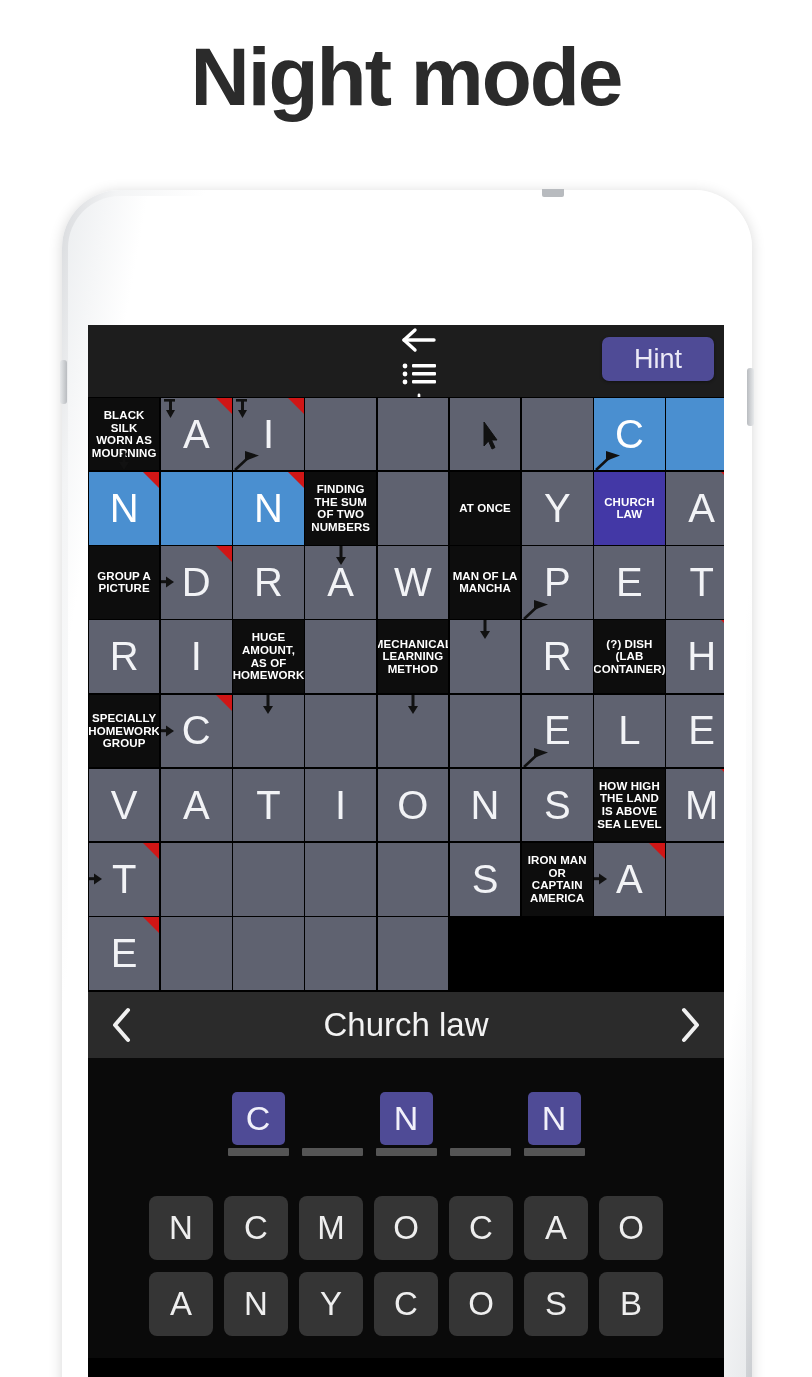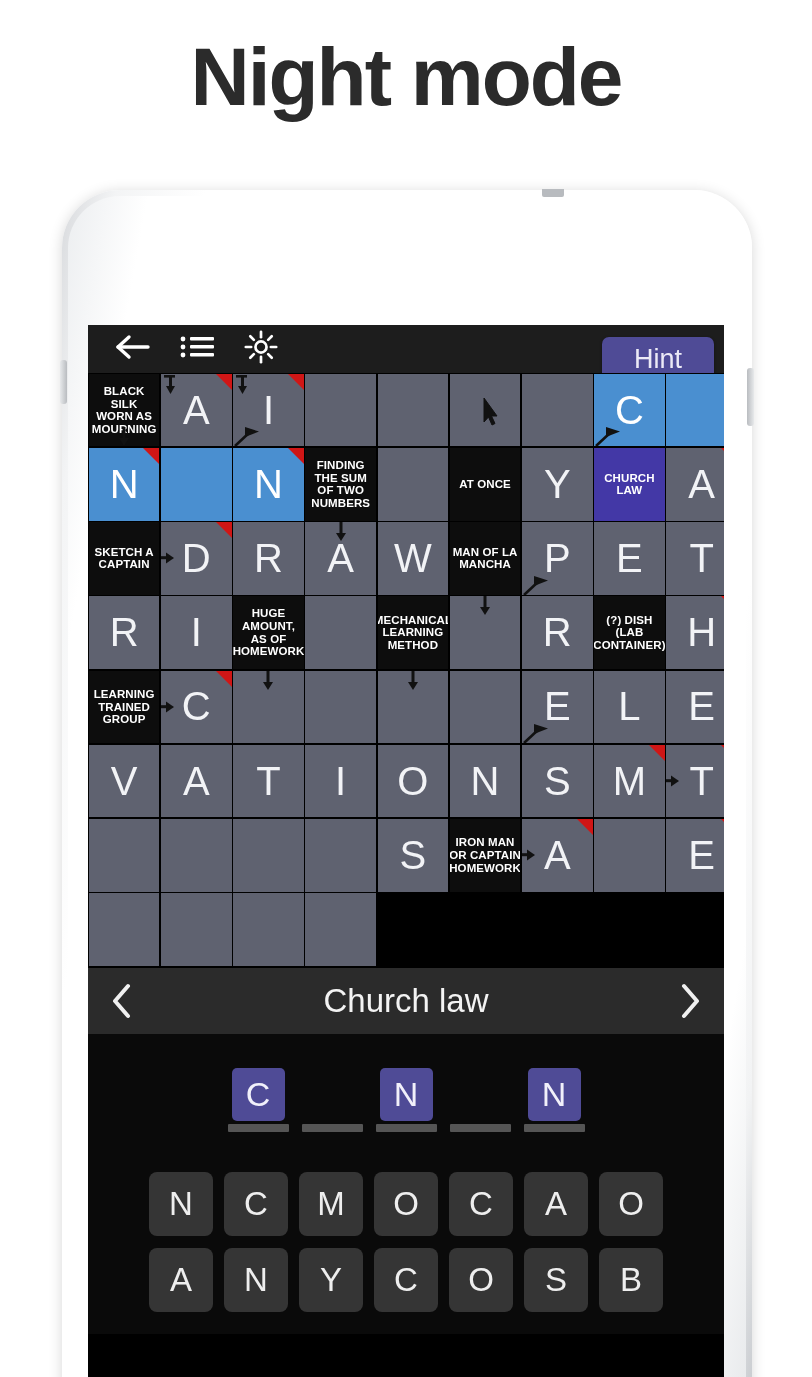--- a/index.html
+++ b/index.html
@@ -74,23 +74,23 @@
     position: absolute;
     left: 26px; top: 135px;
     width: 636px; height: 1065px;
     background: #000000;
     overflow: hidden;
   }
 
   
   #toolbar {
     position: relative;
-    height: 48px;
+    height: 72px;
     background: #1d1d1d;
-    display: flex; align-items: center;
+    display: flex; align-items: center; flex-direction: column;
   }
   .tb-icon { margin-left: 26px; cursor: pointer; }
   #hint-button {
     position: absolute; right: 10px; top: 12px;
     width: 112px; height: 44px;
     background: #4f4b96;
     border-radius: 7px;
     color: #eceaf6;
     font-size: 27px;
     display: flex; align-items: center; justify-content: center;
@@ -350,21 +350,21 @@
         <div class="cell letter">
           <span>Y</span>
         </div>
         <div class="cell clue selclue">
           <span>CHURCH LAW</span>
         </div>
         <div class="cell letter tri-red">
           <span>A</span>
         </div>
         <div class="cell clue">
-          <span>SKETCH A CAPTAIN</span>
+          <span>GROUP A PICTURE</span>
         </div>
         <div class="cell letter tri-red">
           <span>D</span>
           <svg class="arr-right" viewBox="0 0 16 14">
             <g fill="#111">
               <rect x="0" y="5.2" width="9" height="3"></rect>
               <polygon points="7,1.5 15,7 7,12.5"></polygon>
             </g>
           </svg>
         </div>
@@ -428,21 +428,21 @@
         <div class="cell letter">
           <span>R</span>
         </div>
         <div class="cell clue">
           <span>(?) DISH (LAB CONTAINER)</span>
         </div>
         <div class="cell letter tri-red">
           <span>H</span>
         </div>
         <div class="cell clue">
-          <span>LEARNING TRAINED GROUP</span>
+          <span>SPECIALLY HOMEWORK GROUP</span>
         </div>
         <div class="cell letter tri-red">
           <span>C</span>
           <svg class="arr-right" viewBox="0 0 16 14">
             <g fill="#111">
               <rect x="0" y="5.2" width="9" height="3"></rect>
               <polygon points="7,1.5 15,7 7,12.5"></polygon>
             </g>
           </svg>
         </div>
@@ -499,20 +499,23 @@
         </div>
         <div class="cell letter">
           <span>O</span>
         </div>
         <div class="cell letter">
           <span>N</span>
         </div>
         <div class="cell letter">
           <span>S</span>
         </div>
+        <div class="cell clue">
+          <span>HOW HIGH THE LAND IS ABOVE SEA LEVEL</span>
+        </div>
         <div class="cell letter tri-red">
           <span>M</span>
         </div>
         <div class="cell letter tri-red">
           <span>T</span>
           <svg class="arr-right" viewBox="0 0 16 14">
             <g fill="#111">
               <rect x="0" y="5.2" width="9" height="3"></rect>
               <polygon points="7,1.5 15,7 7,12.5"></polygon>
             </g>
@@ -527,21 +530,21 @@
         <div class="cell empty">
           <span></span>
         </div>
         <div class="cell empty">
           <span></span>
         </div>
         <div class="cell letter">
           <span>S</span>
         </div>
         <div class="cell clue">
-          <span>IRON MAN OR CAPTAIN HOMEWORK</span>
+          <span>IRON MAN OR CAPTAIN AMERICA</span>
         </div>
         <div class="cell letter tri-red">
           <span>A</span>
           <svg class="arr-right" viewBox="0 0 16 14">
             <g fill="#111">
               <rect x="0" y="5.2" width="9" height="3"></rect>
               <polygon points="7,1.5 15,7 7,12.5"></polygon>
             </g>
           </svg>
         </div>

